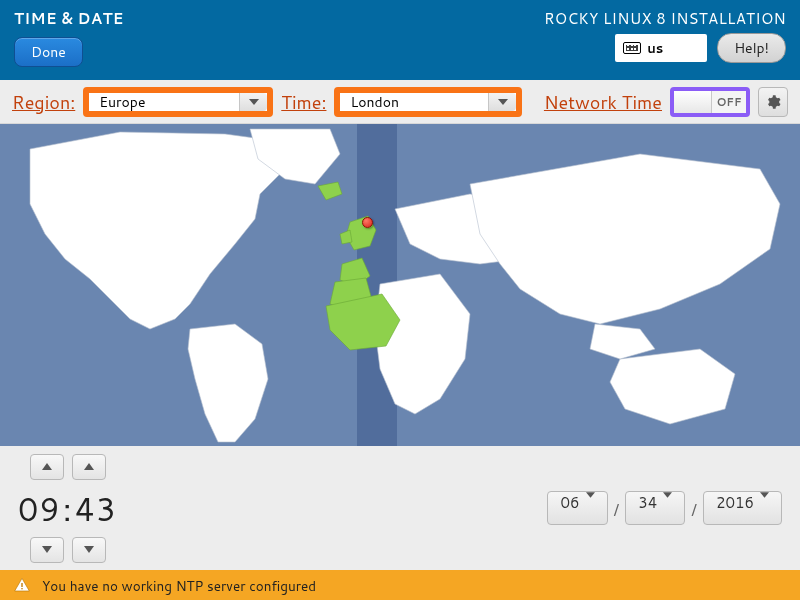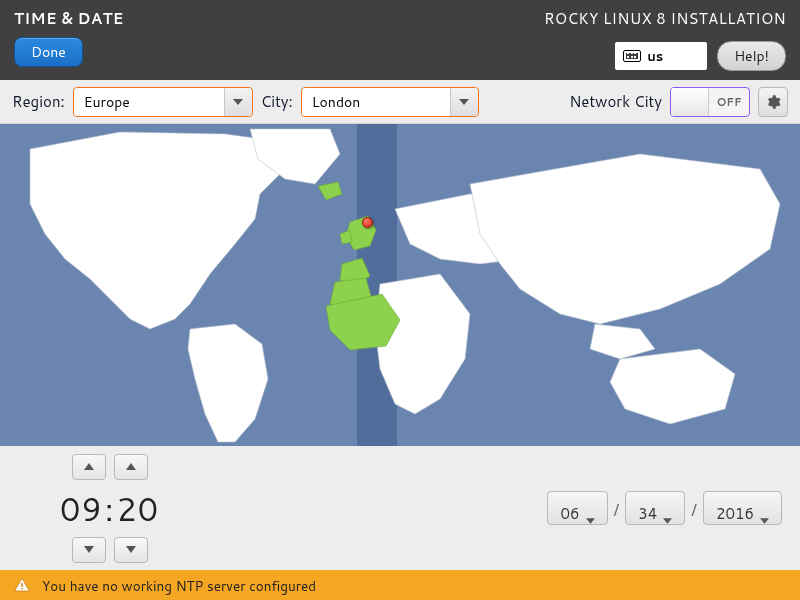--- a/index.html
+++ b/index.html
@@ -1,24 +1,24 @@
 <!DOCTYPE html>
 <html><head>
 <meta charset="utf-8">
 <style>
   * { box-sizing: border-box; margin: 0; padding: 0; font-family: "Cantarell", "DejaVu Sans", sans-serif; }
   html, body { width: 800px; height: 600px; overflow: hidden; background: #ededed; }
 
   
   .header {
-    background: #404040; color: #fff; height: 80px; padding: 8px 14px 10px 14px;
+    background: #0369a1; color: #fff; height: 80px; padding: 8px 14px 10px 14px;
     display: flex; justify-content: space-between;
   }
   .header-left { display: flex; flex-direction: column; align-items: flex-start; gap: 8px; }
-  .header-right { display: flex; flex-direction: column; align-items: flex-end; gap: 12px; }
+  .header-right { display: flex; flex-direction: column; align-items: flex-end; gap: 4px; }
   .header h1 { font-size: 15px; font-weight: 600; letter-spacing: .3px; }
   .header h2 { font-size: 15px; font-weight: 400; letter-spacing: .3px; }
   .done-btn {
     background: linear-gradient(#2a8ae0,#1b6fc7); border: 1px solid #0f4f92; color: #fff;
     border-radius: 8px; padding: 4px 16px; font-size: 14px; cursor: pointer;
     box-shadow: inset 0 1px 0 rgba(255,255,255,.25);
   }
   .help-btn {
     background: linear-gradient(#eaeaea,#d2d2d2); border: 1px solid #999; color: #222;
     border-radius: 14px; padding: 4px 16px; font-size: 14px; cursor: pointer;
@@ -36,37 +36,37 @@
       repeating-linear-gradient(90deg,#000 0 1.5px,transparent 1.5px 3.5px),
       repeating-linear-gradient(0deg,#000 0 1.5px,transparent 1.5px 3.5px);
     opacity: .75;
   }
 
   
   .controls {
     height: 44px; padding: 0 12px; display: flex; align-items: center; gap: 8px;
     background: #ededed; border-bottom: 1px solid #d8d8d8;
   }
-  .lbl { font-size: 15px; color: #0f172a; }
+  .lbl { font-size: 18px; color: #c2410c; text-decoration: underline; }
   .combo {
-    display: flex; align-items: center; border: 1px solid #f97316; border-radius: 4px; background: #fff; height: 30px;
+    display: flex; align-items: center; border: 6px solid #f97316; border-radius: 4px; background: #fff; height: 30px;
   }
   .combo input {
     border: none; outline: none; padding: 0 10px; font-size: 14px; height: 100%; border-radius: 4px 0 0 4px;
   }
   .combo .caret {
     width: 28px; height: 100%; border-left: 1px solid #c6c6c6; background: linear-gradient(#f3f3f3,#dedede);
     display: flex; align-items: center; justify-content: center; border-radius: 0 4px 4px 0; cursor: pointer;
   }
   .caret svg { width: 10px; height: 6px; fill: #555; }
   #region-input { width: 150px; }
   #city-input   { width: 148px; }
   .spacer { flex: 1; }
   .nt-toggle {
-    width: 80px; height: 30px; border: 1px solid #8b5cf6; border-radius: 4px; background: #f4f4f4;
+    width: 80px; height: 30px; border: 4px solid #8b5cf6; border-radius: 4px; background: #f4f4f4;
     display: flex; overflow: hidden; cursor: pointer;
   }
   .nt-toggle .knob { width: 38px; background: linear-gradient(#fff,#e7e7e7); border-right: 1px solid #c8c8c8; }
   .nt-toggle .state { flex: 1; display: flex; align-items: center; justify-content: center; font-size: 11px; font-weight: 700; color: #666; }
   .gear-btn {
     width: 30px; height: 30px; border: 1px solid #b8b8b8; border-radius: 4px;
     background: linear-gradient(#f3f3f3,#dedede); display: flex; align-items: center; justify-content: center; cursor: pointer;
   }
   .gear-btn svg { width: 16px; height: 16px; fill: #555; }
 
@@ -82,41 +82,41 @@
   .map .land { fill: #ffffff; stroke: #b6bfce; stroke-width: .6; }
   .map .hl   { fill: #8ed14c; stroke: #6aa836; stroke-width: .6; }
   .pin {
     position: absolute; left: 362px; top: 93px; width: 11px; height: 11px; border-radius: 50%;
     background: radial-gradient(circle at 35% 30%, #ff7a66, #d8231a);
     border: 1.5px solid #8f0e06; box-shadow: 1px 1px 2px rgba(0,0,0,.35);
   }
 
   
   .bottom {
-    height: 124px; padding: 12px 18px; display: flex; align-items: center; gap: 28px; background: #ededed; margin-left: 42px;
+    height: 124px; padding: 12px 18px; display: flex; align-items: center; gap: 28px; background: #ededed;
   }
   .time-col { display: flex; flex-direction: column; align-items: center; gap: 6px; }
   .step-row { display: flex; gap: 8px; }
   .step-btn {
     width: 34px; height: 26px; border: 1px solid #b8b8b8; border-radius: 4px;
     background: linear-gradient(#f8f8f8,#e4e4e4); display: flex; align-items: center; justify-content: center; cursor: pointer;
   }
   .step-btn svg { width: 10px; height: 7px; fill: #555; }
   .clock { font-size: 32px; font-weight: 400; color: #222; letter-spacing: 1px; display: flex; gap: 2px; }
   .fmt-col { display: flex; flex-direction: column; gap: 6px; padding-top: 8px; }
   .radio-row { display: flex; align-items: center; gap: 8px; font-size: 14px; color: #333; cursor: pointer; }
   .radio {
     width: 15px; height: 15px; border: 1.5px solid #777; border-radius: 50%; display: inline-flex;
     align-items: center; justify-content: center; background: #fff;
   }
   .radio.checked::after { content: ""; width: 7px; height: 7px; border-radius: 50%; background: #444; }
   .date-col { margin-left: auto; display: flex; align-items: center; gap: 6px; font-size: 16px; color: #666; }
   .date-btn {
     height: 34px; padding: 0 12px; border: 1px solid #b8b8b8; border-radius: 4px;
-    background: linear-gradient(#f6f6f6,#e2e2e2); display: flex; align-items: flex-end; gap: 6px;
+    background: linear-gradient(#f6f6f6,#e2e2e2); display: flex; align-items: flex-start; gap: 6px;
     font-size: 15px; color: #333; cursor: pointer;
   }
   .date-btn svg { width: 9px; height: 6px; fill: #555; }
 
   
   .warnbar {
     height: 30px; background: #f5a623; display: flex; align-items: center; gap: 12px; padding: 0 14px;
     font-size: 13.5px; color: #222;
   }
   .warn-icon { width: 16px; height: 16px; }
@@ -145,33 +145,33 @@
   <span class="lbl">Region:</span>
   <div class="combo">
     <input id="region-input" value="Europe" style="">
     <div class="caret">
       <svg viewBox="0 0 10 6">
           <path d="M0 0l5 6 5-6z"></path>
         </svg>
     </div>
   </div>
 
-  <span class="lbl">City:</span>
+  <span class="lbl">Time:</span>
   <div class="combo">
     <input id="city-input" value="London" style="">
     <div class="caret">
       <svg viewBox="0 0 10 6">
           <path d="M0 0l5 6 5-6z"></path>
         </svg>
     </div>
   </div>
 
   <div class="spacer"></div>
 
-  <span class="lbl">Network City</span>
+  <span class="lbl">Network Time</span>
   <div class="nt-toggle">
     <div class="knob"></div>
     <div class="state">OFF</div>
   </div>
   <div class="gear-btn">
     <svg viewBox="0 0 24 24">
         <path d="M12 8a4 4 0 100 8 4 4 0 000-8zm9.4 4a7.5 7.5 0 00-.15-1.5l2.05-1.6-2-3.46-2.42.98a7.6 7.6 0 00-2.6-1.5L15.9 2h-4l-.38 2.92a7.6 7.6 0 00-2.6 1.5l-2.42-.98-2 3.46 2.05 1.6A7.5 7.5 0 006.4 12c0 .5.05 1 .15 1.5L4.5 15.1l2 3.46 2.42-.98c.78.64 1.66 1.15 2.6 1.5L11.9 22h4l.38-2.92c.94-.35 1.82-.86 2.6-1.5l2.42.98 2-3.46-2.05-1.6c.1-.5.15-1 .15-1.5z"></path>
       </svg>
   </div>
 </div>
@@ -220,21 +220,21 @@
       </div>
       <div class="step-btn">
         <svg viewBox="0 0 10 7">
             <path d="M5 0L0 7h10z"></path>
           </svg>
       </div>
     </div>
     <div class="clock">
       <span>09</span>
       <span>:</span>
-      <span>20</span>
+      <span>43</span>
     </div>
     <div class="step-row">
       <div class="step-btn">
         <svg viewBox="0 0 10 7">
             <path d="M0 0h10L5 7z"></path>
           </svg>
       </div>
       <div class="step-btn">
         <svg viewBox="0 0 10 7">
             <path d="M0 0h10L5 7z"></path>

